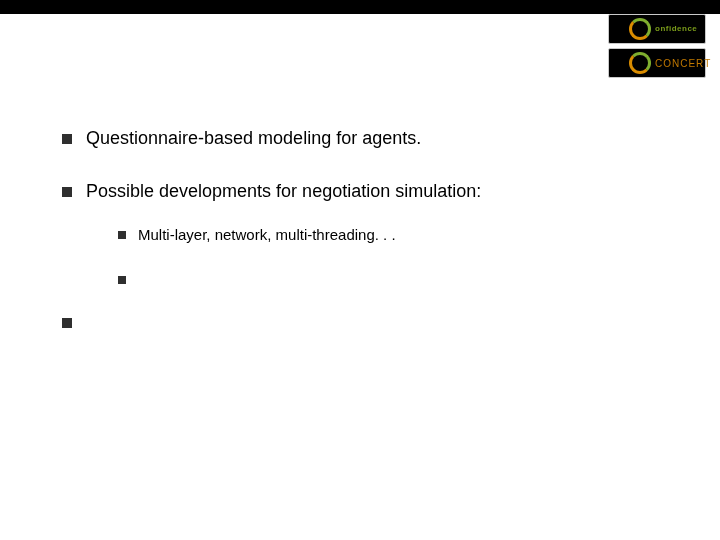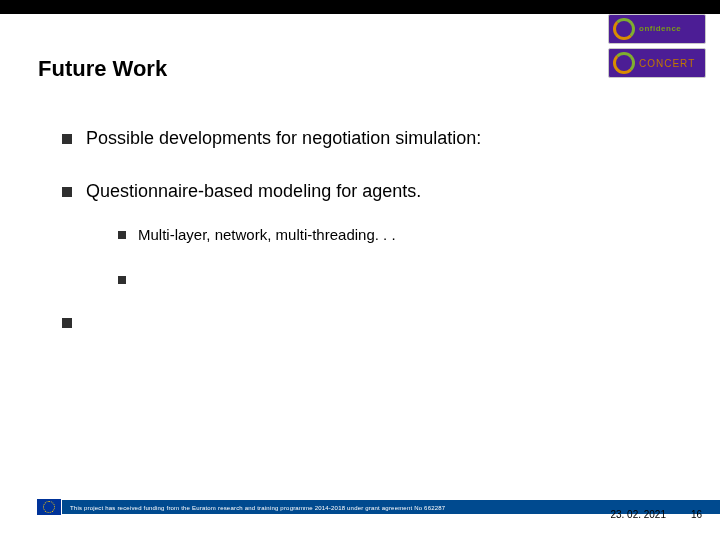--- a/index.html
+++ b/index.html
@@ -27,24 +27,24 @@
     gap: 4px;
   }
   
   .logo-box {
     width: 98px;
     height: 30px;
     border: 1px solid #c9c9c9;
     border-radius: 2px;
     display: flex;
     align-items: center;
-    padding: 2px 4px;
+    padding: 2px 20px;
     gap: 4px;
     font-size: 6px;
-    background: #4c1d95;
+    background: #000000;
   }
   
   .logo-swirl {
     width: 22px;
     height: 22px;
     border-radius: 50%;
     border: 3px solid #d98c00;
     border-top-color: #7fae2f;
     border-right-color: #7fae2f;
     position: relative;
@@ -193,47 +193,37 @@
     </div>
     <div class="logo-box">
       <div class="logo-swirl"></div>
       <div class="logo-text">
         <span class="tag"></span>
         <span class="brand2">CONCERT</span>
       </div>
     </div>
   </div>
 
-  <div class="title">Future Work</div>
 
   <div class="content">
     <div class="l1">
       <div class="sq"></div>
-      <span>Possible developments for negotiation simulation:</span>
+      <span>Questionnaire-based modeling for agents.</span>
     </div>
     <div class="l1">
       <div class="sq"></div>
-      <span>Questionnaire-based modeling for agents.</span>
+      <span>Possible developments for negotiation simulation:</span>
     </div>
     <div class="l2-group">
       <div class="l2">
         <div class="sq"></div>
         <span>Multi-layer, network, multi-threading. . .</span>
       </div>
       <div class="l2">
         <div class="sq"></div>
       </div>
     </div>
     <div class="l1">
       <div class="sq"></div>
     </div>
   </div>
 
-  <div class="footer">
-    <div class="footer-band"></div>
-    <div class="eu-flag">
-      <div class="stars"></div>
-    </div>
-    <div class="funding">This project has received funding from the Euratom research and training programme 2014-2018 under grant agreement No 662287</div>
-    <div class="date">23. 02. 2021</div>
-    <div class="page">16</div>
-  </div>
 </div>
 
 </body></html>

